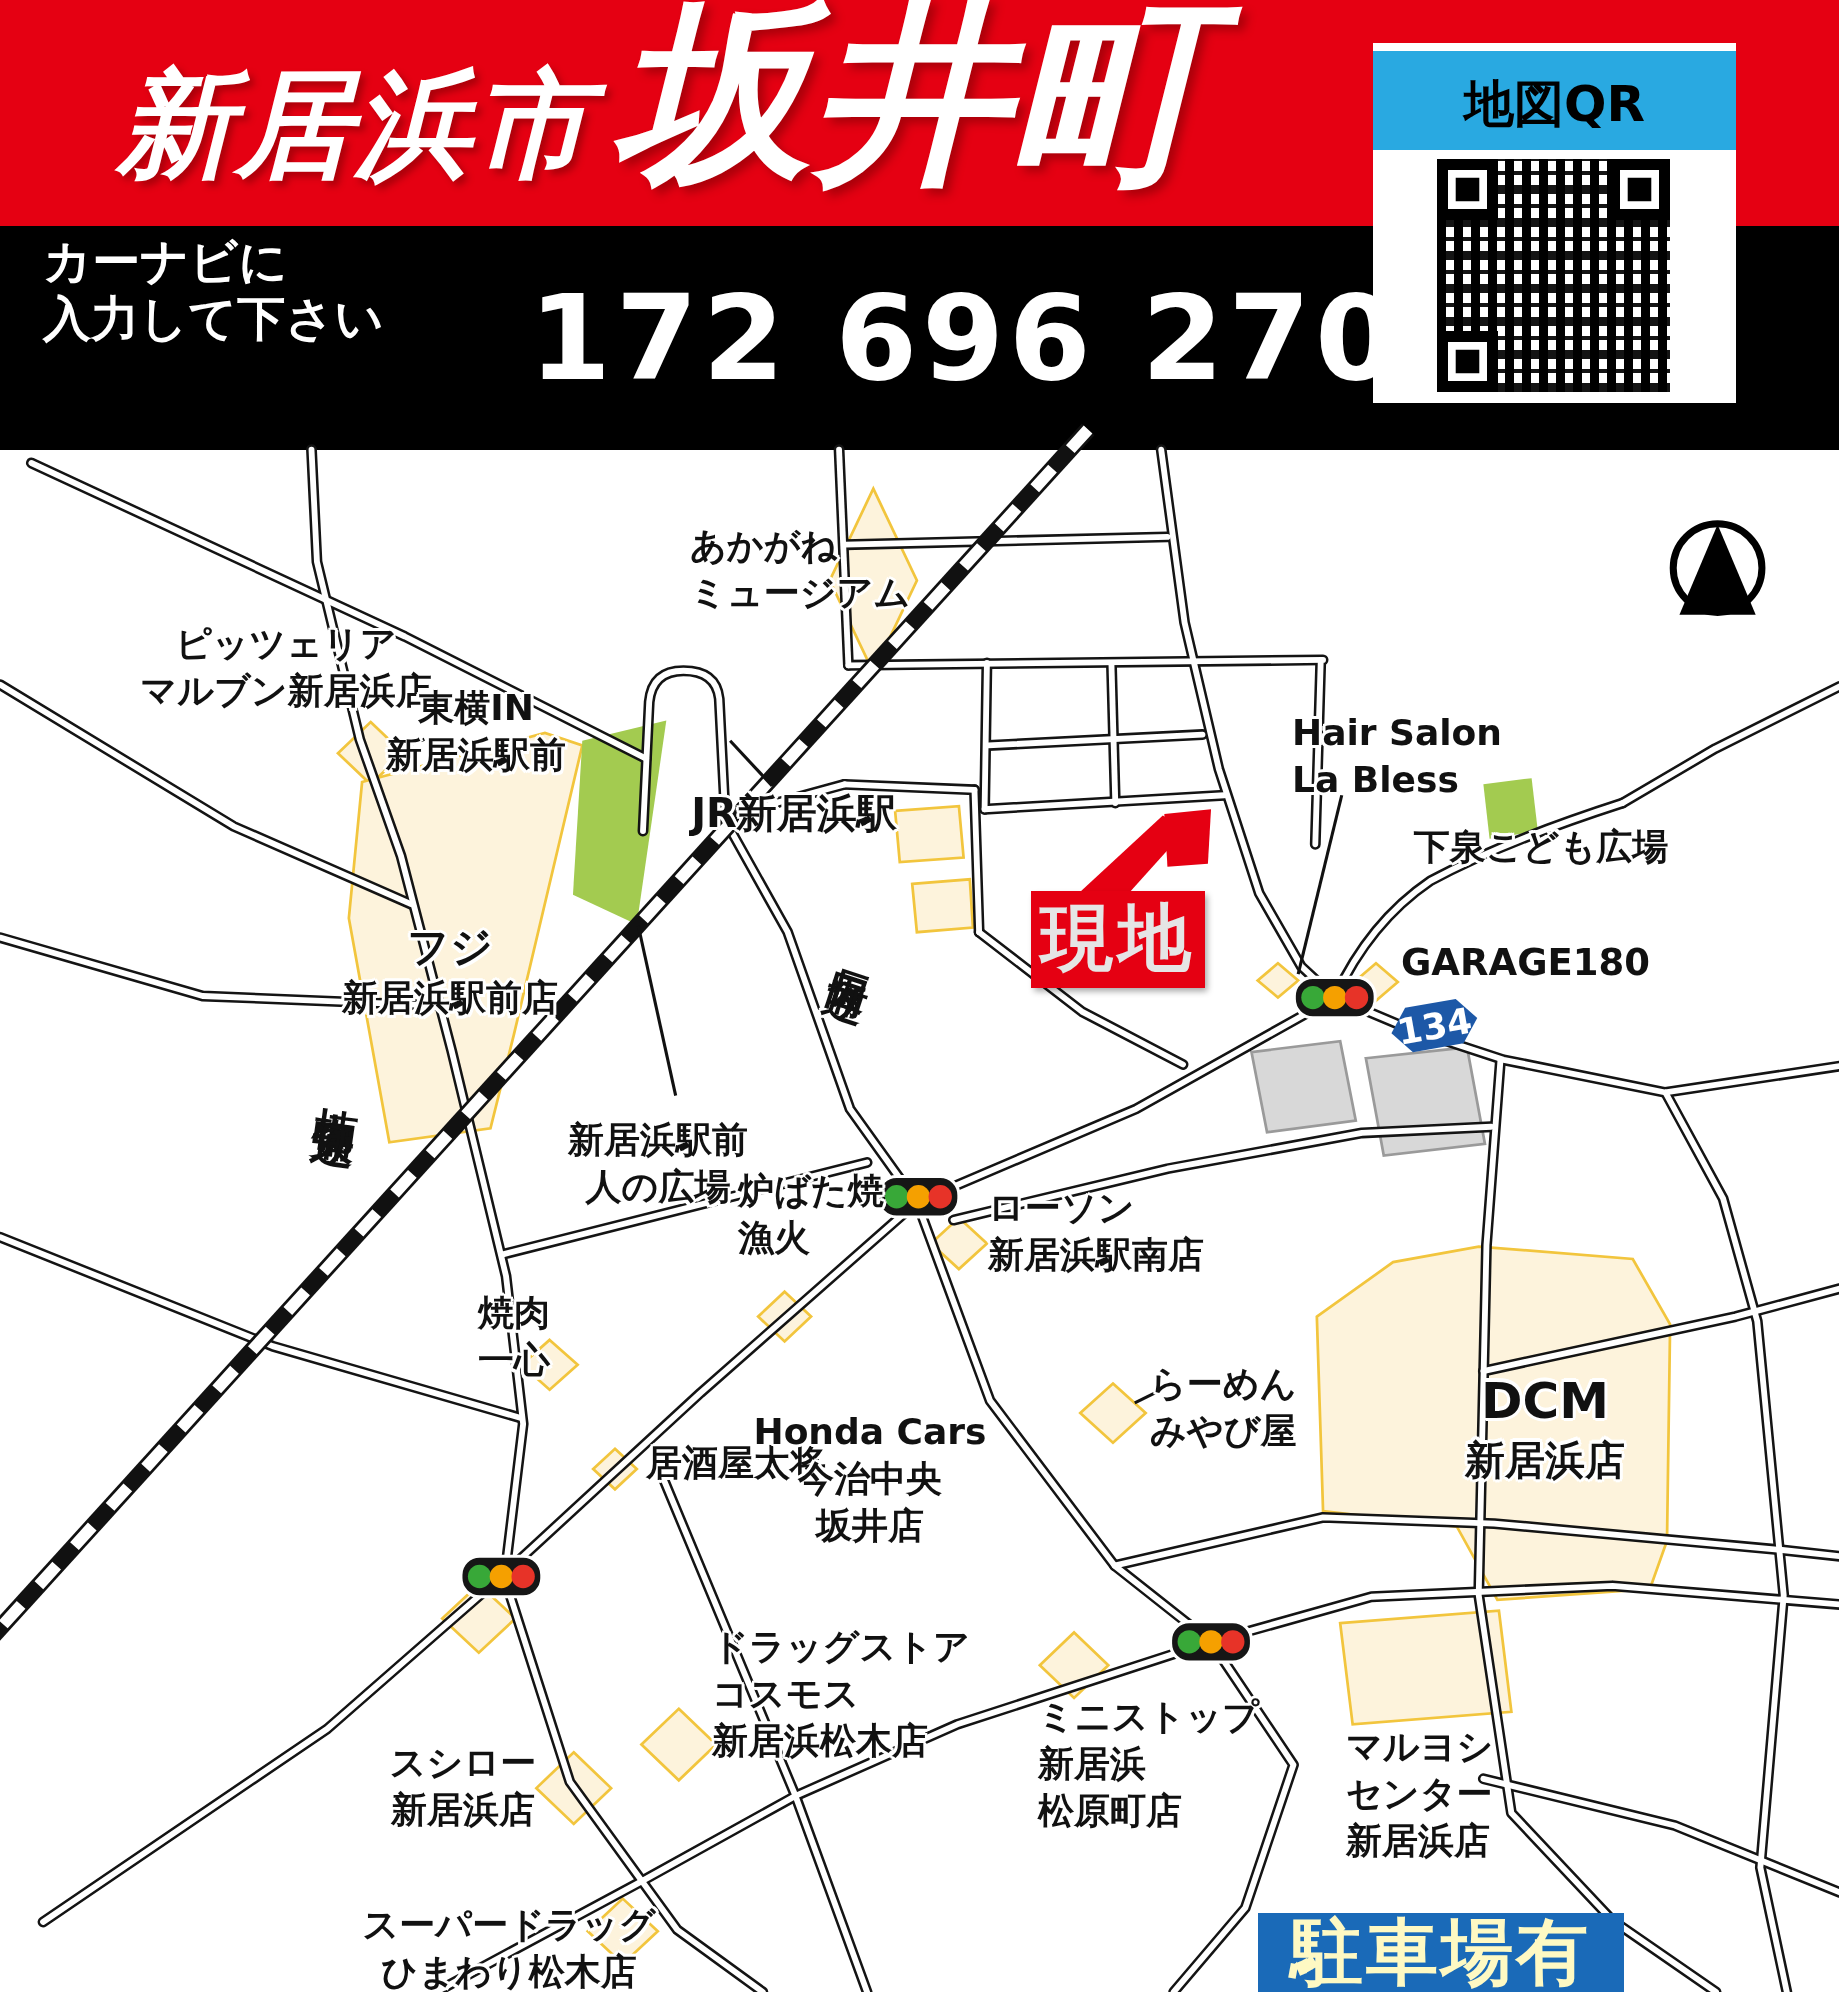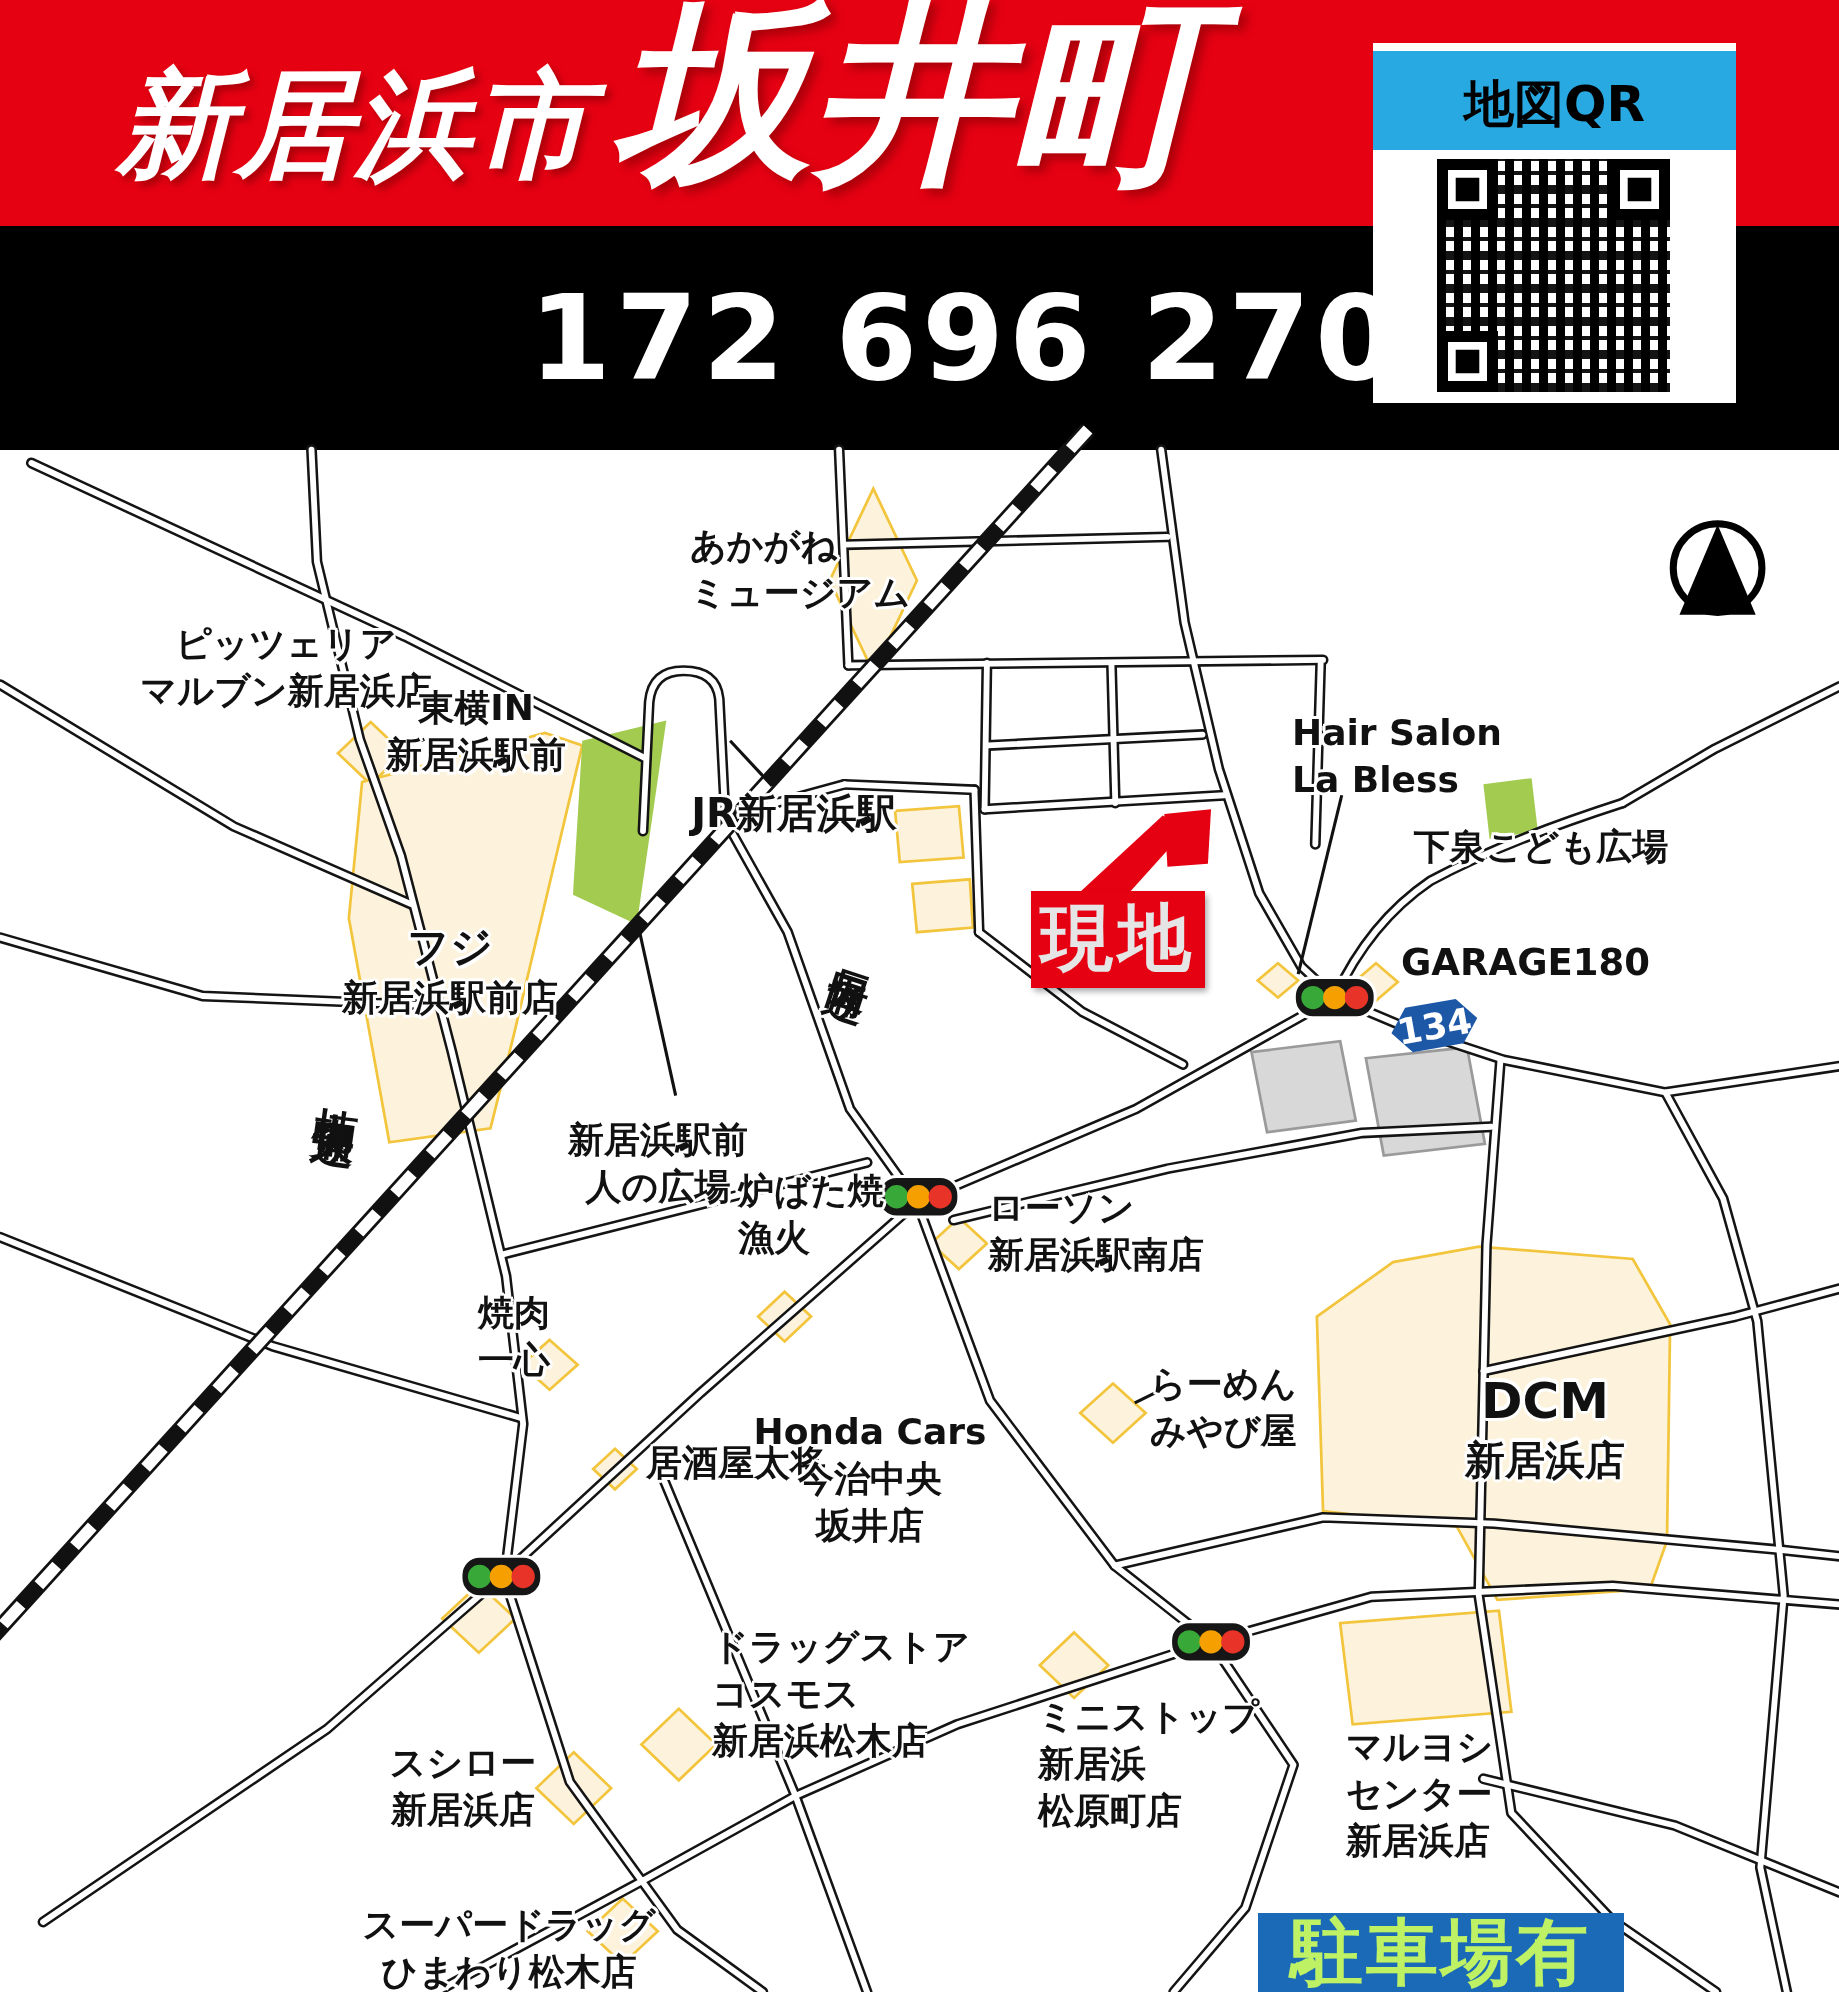--- a/index.html
+++ b/index.html
@@ -31,34 +31,38 @@
   #mapsvg{position:absolute;left:0;top:-450px;width:1840px;height:1992px;}
   .lbl{position:absolute;z-index:10;color:#111;font-weight:600;font-size:36px;line-height:1.3;white-space:nowrap;
        text-shadow:-3.1px 0 0 #fff,3.1px 0 0 #fff,0 -3.1px 0 #fff,0 3.1px 0 #fff,-2.3px -2.3px 0 #fff,2.3px 2.3px 0 #fff,-2.3px 2.3px 0 #fff,2.3px -2.3px 0 #fff;}
   .lbl.c{transform:translate(-50%,-50%);text-align:center;}
   .lbl .l{display:block;}
   .vtext{writing-mode:vertical-rl;text-orientation:upright;letter-spacing:4.7px;font-size:44px;}
   .site-box{position:absolute;left:1031px;top:441px;width:174px;height:97px;background:#e50012;z-index:20;
             display:flex;align-items:center;justify-content:center;color:#e5e5e5;font-size:73px;font-weight:900;
             letter-spacing:4.7px;box-shadow:3.1px 3.9px 6.2px rgba(0,0,0,.35);}
   .park-box{position:absolute;left:1258px;top:1463px;width:366px;height:79px;background:#1a6ab8;z-index:20;
-            display:flex;align-items:center;justify-content:center;color:#bef264;font-size:72px;font-weight:900;letter-spacing:3.1px;}
+            display:flex;align-items:center;justify-content:center;color:#fef9c3;font-size:72px;font-weight:900;letter-spacing:3.1px;}
 </style>
 </head>
 <body>
 
 <div class="poster">
 
   <div class="band-red">
     <div class="title">
       <span class="city">新居浜市</span>
       <span class="town">坂井町</span>
     </div>
   </div>
   <div class="band-black"></div>
+  <div class="navi">
+    <span class="l">カーナビに</span><br>
+    <span class="l">入力して下さい</span>
+  </div>
   <div class="mapcode">172 696 270</div>
 
   <div class="qr-panel">
     <div class="qr-head">地図QR</div>
     <div class="qr-body">
       <div class="qr-code">
         <div class="finder" style="left:0;top:0"></div>
         <div class="finder" style="right:0;top:0"></div>
         <div class="finder" style="left:0;bottom:0"></div>
       </div>

